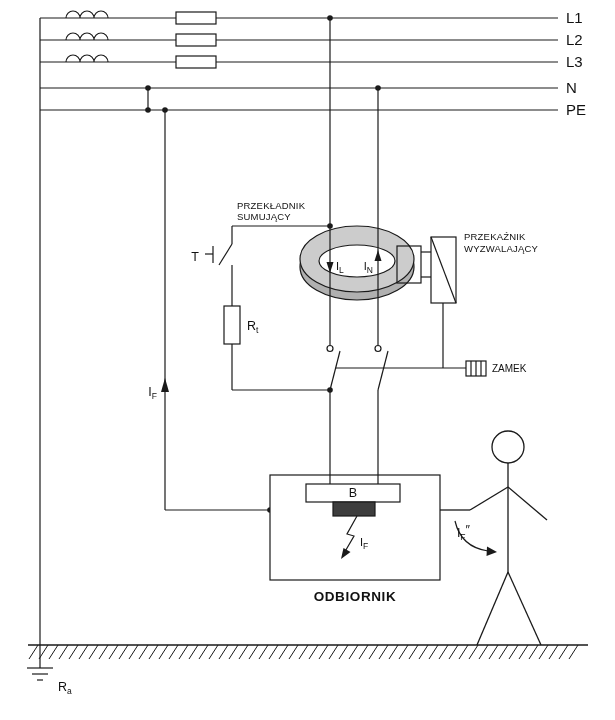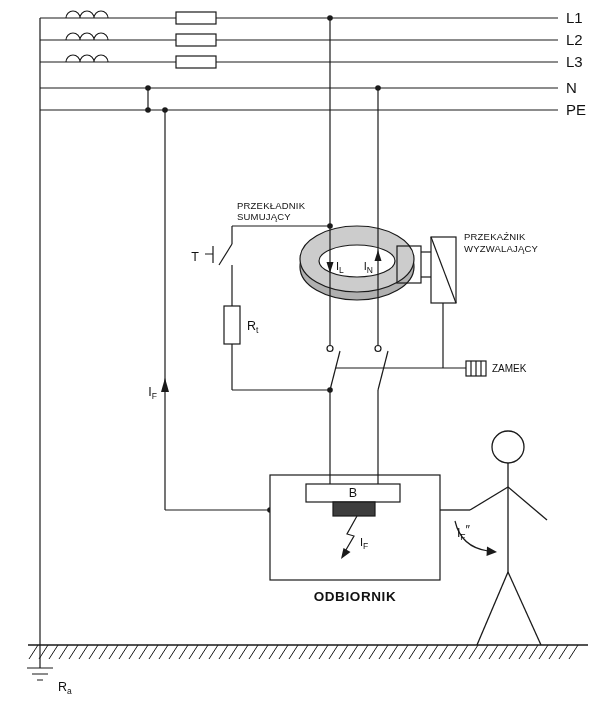--- a/index.html
+++ b/index.html
@@ -1,16 +1,16 @@
 <!DOCTYPE html>
 <html><head>
 <meta charset="utf-8">
 <style>
   html,body{margin:0;padding:0;background:#ffffff;}
-  .wrap{width:615px;height:720px;position:relative;font-family:"Liberation Sans",sans-serif;background:#fff;overflow:hidden;border-radius:28px;}
+  .wrap{width:615px;height:720px;position:relative;font-family:"Liberation Sans",sans-serif;background:#fff;overflow:hidden;}
   svg{display:block;}
   svg text{fill:#111;font-family:"Liberation Sans",sans-serif;}
   .buslbl{font-size:15px;}
   .caps{font-size:9.5px;letter-spacing:.2px;}
   .sym{font-size:12.5px;}
   .sym11{font-size:11px;}
   .sub{font-size:8.5px;}
   .small{font-size:10px;}
   .big{font-size:13.5px;font-weight:600;letter-spacing:.6px;}
 </style>

